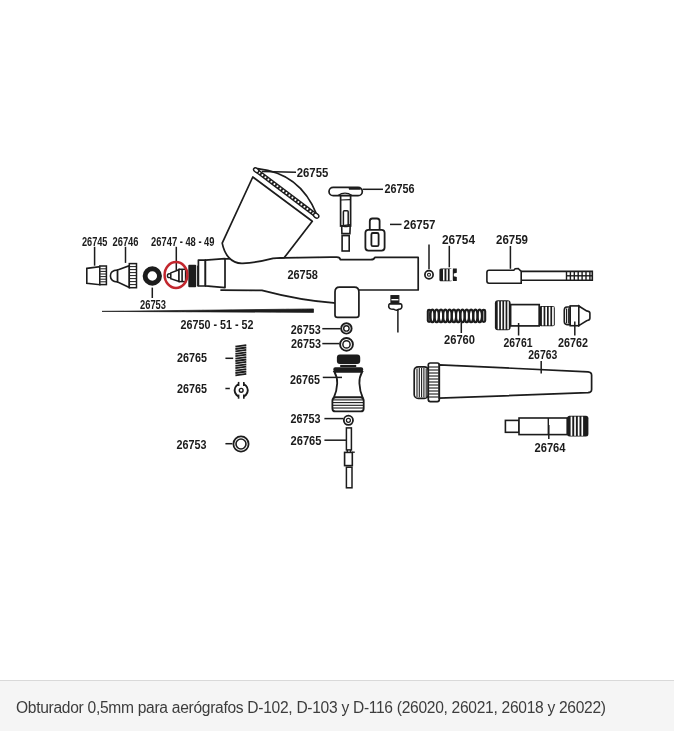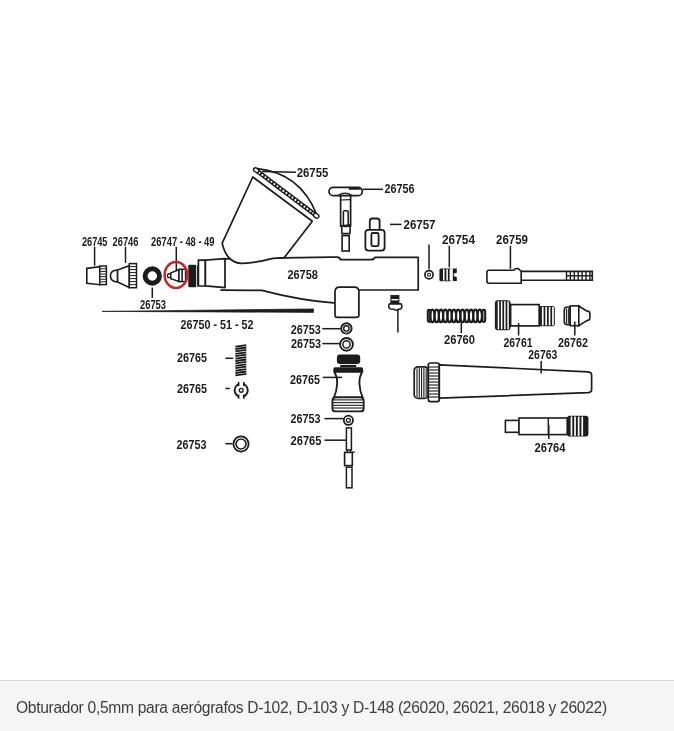--- a/index.html
+++ b/index.html
@@ -389,15 +389,15 @@
 
     <text x="550" y="451.6" textLength="31" lengthAdjust="spacingAndGlyphs">26764</text>
   </g>
 
   <ellipse cx="176" cy="275" rx="11.4" ry="12.9" fill="none" stroke="#c2272d" stroke-width="2.5"></ellipse>
 </g>
     </svg>
 
 <div class="caption">
 
-  <p>Obturador 0,5mm para aerógrafos D-102, D-103 y D-148 (26020, 26021, 26018 y 26022)</p>
+  <p>Obturador 0,5mm para aerógrafos D-102, D-103 y D-116 (26020, 26021, 26018 y 26022)</p>
 </div>
 </div>
 
 </body></html>

